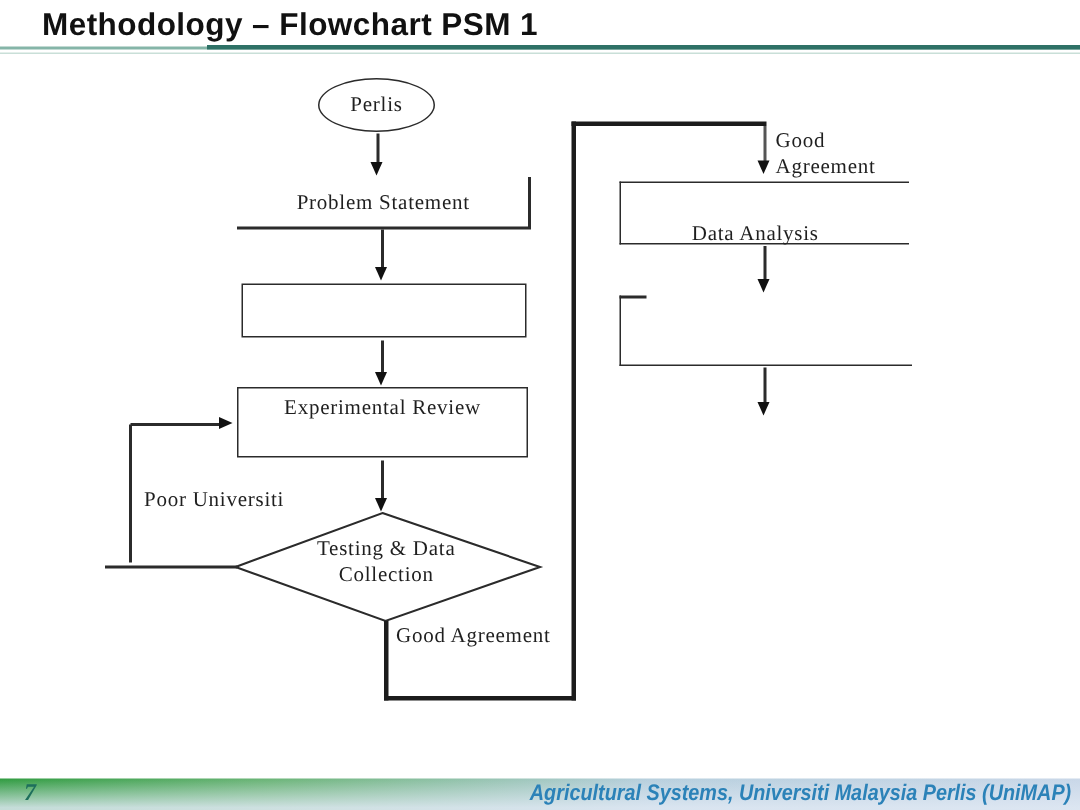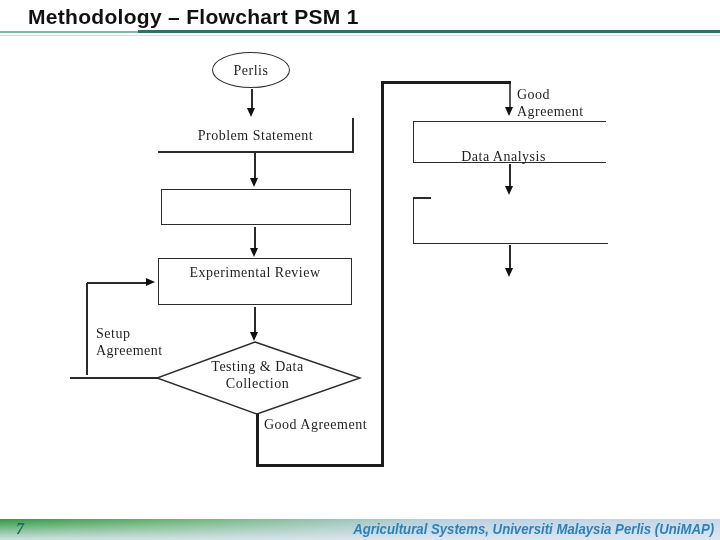--- a/index.html
+++ b/index.html
@@ -98,21 +98,21 @@
   </svg>
   <div class="abs fc-label" style="left:176px;top:358px;width:163px;">
     <span>Testing &amp; Data</span><br>
     <span>Collection</span>
   </div>
 
   <div class="hline" style="left:70px;top:377px;width:88px;"></div>
   <div class="vline" style="left:86px;top:283px;height:92px;"></div>
   <div class="hline" style="left:87px;top:282px;width:60px;"></div>
   <div class="ah-right" style="left:146px;top:278px;"></div>
-  <div class="abs fc-label" style="left:96px;top:325px;width:100px;text-align:left;">Setup Agreement</div>
+  <div class="abs fc-label" style="left:96px;top:325px;width:100px;text-align:left;">Poor Universiti</div>
 
   <div class="vline thick" style="left:256px;top:414px;width:2.5px;height:53px;"></div>
   <div class="hline thick" style="left:256px;top:464px;height:2.5px;width:128px;"></div>
   <div class="vline thick" style="left:381px;top:81px;width:2.5px;height:386px;"></div>
   <div class="hline thick" style="left:381px;top:81px;height:2.5px;width:130px;"></div>
   <div class="abs fc-label" style="left:264px;top:416px;width:110px;text-align:left;">Good Agreement</div>
 
   <div class="vline" style="left:509px;top:84px;height:24px;background:#555;"></div>
   <div class="ah-down" style="left:505px;top:107px;"></div>
   <div class="abs fc-label" style="left:517px;top:86px;width:100px;text-align:left;">Good Agreement</div>

